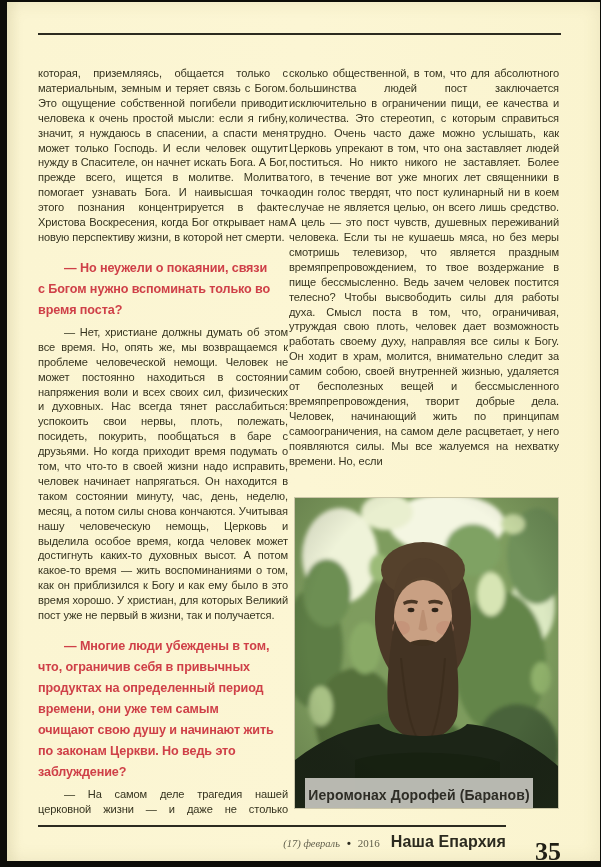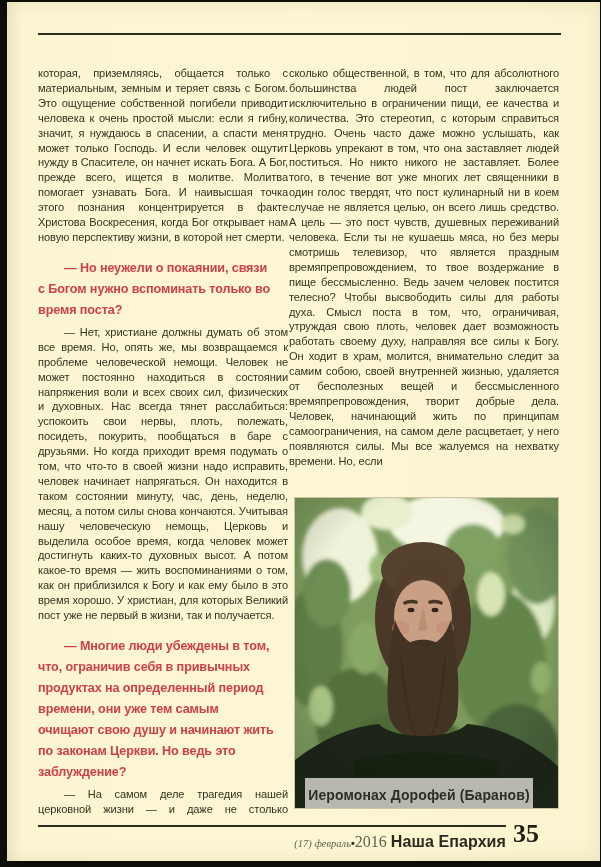--- a/index.html
+++ b/index.html
@@ -42,34 +42,34 @@
   .photo svg{display:block;}
   .photo-caption{
     position:absolute;left:10px;top:280px;width:228px;height:34px;
     background:rgba(197,198,190,.92);
     display:flex;align-items:center;justify-content:center;
     font-size:14px;font-weight:bold;color:#2e2d26;letter-spacing:0.1px;
     white-space:nowrap;
   }
   .footer-meta{
     position:absolute;top:831px;left:289px;width:210px;
-    display:flex;align-items:baseline;justify-content:flex-end;
+    display:flex;align-items:baseline;justify-content:flex-end;gap:7px;
     white-space:nowrap;
   }
   .footer-issue{
     font-family:"Liberation Serif", serif;font-style:italic;
     font-size:10.5px;color:#615f4c;
   }
   .footer-sep{font-size:11px;color:#2b2a1f;font-weight:bold;}
-  .footer-year{font-family:"Liberation Serif", serif;font-size:16px;color:#615f4c;}
+  .footer-year{font-family:"Liberation Serif", serif;font-size:11px;color:#615f4c;}
   .footer-brand{font-size:16px;font-weight:bold;color:#2b2a1f;margin-left:4px;letter-spacing:0.1px;}
   .page-number{
-    position:absolute;top:818px;left:506px;width:48px;
+    position:absolute;top:836px;left:506px;width:48px;
     font-family:"Liberation Serif", serif;font-weight:bold;
-    font-size:26px;color:#201f15;text-align:left;line-height:28px;
+    font-size:26px;color:#201f15;text-align:right;line-height:28px;
   }
 </style>
 </head>
 <body>
 
 <div class="page">
 
   <div class="top-rule"></div>
 
   <div class="col col-left">

